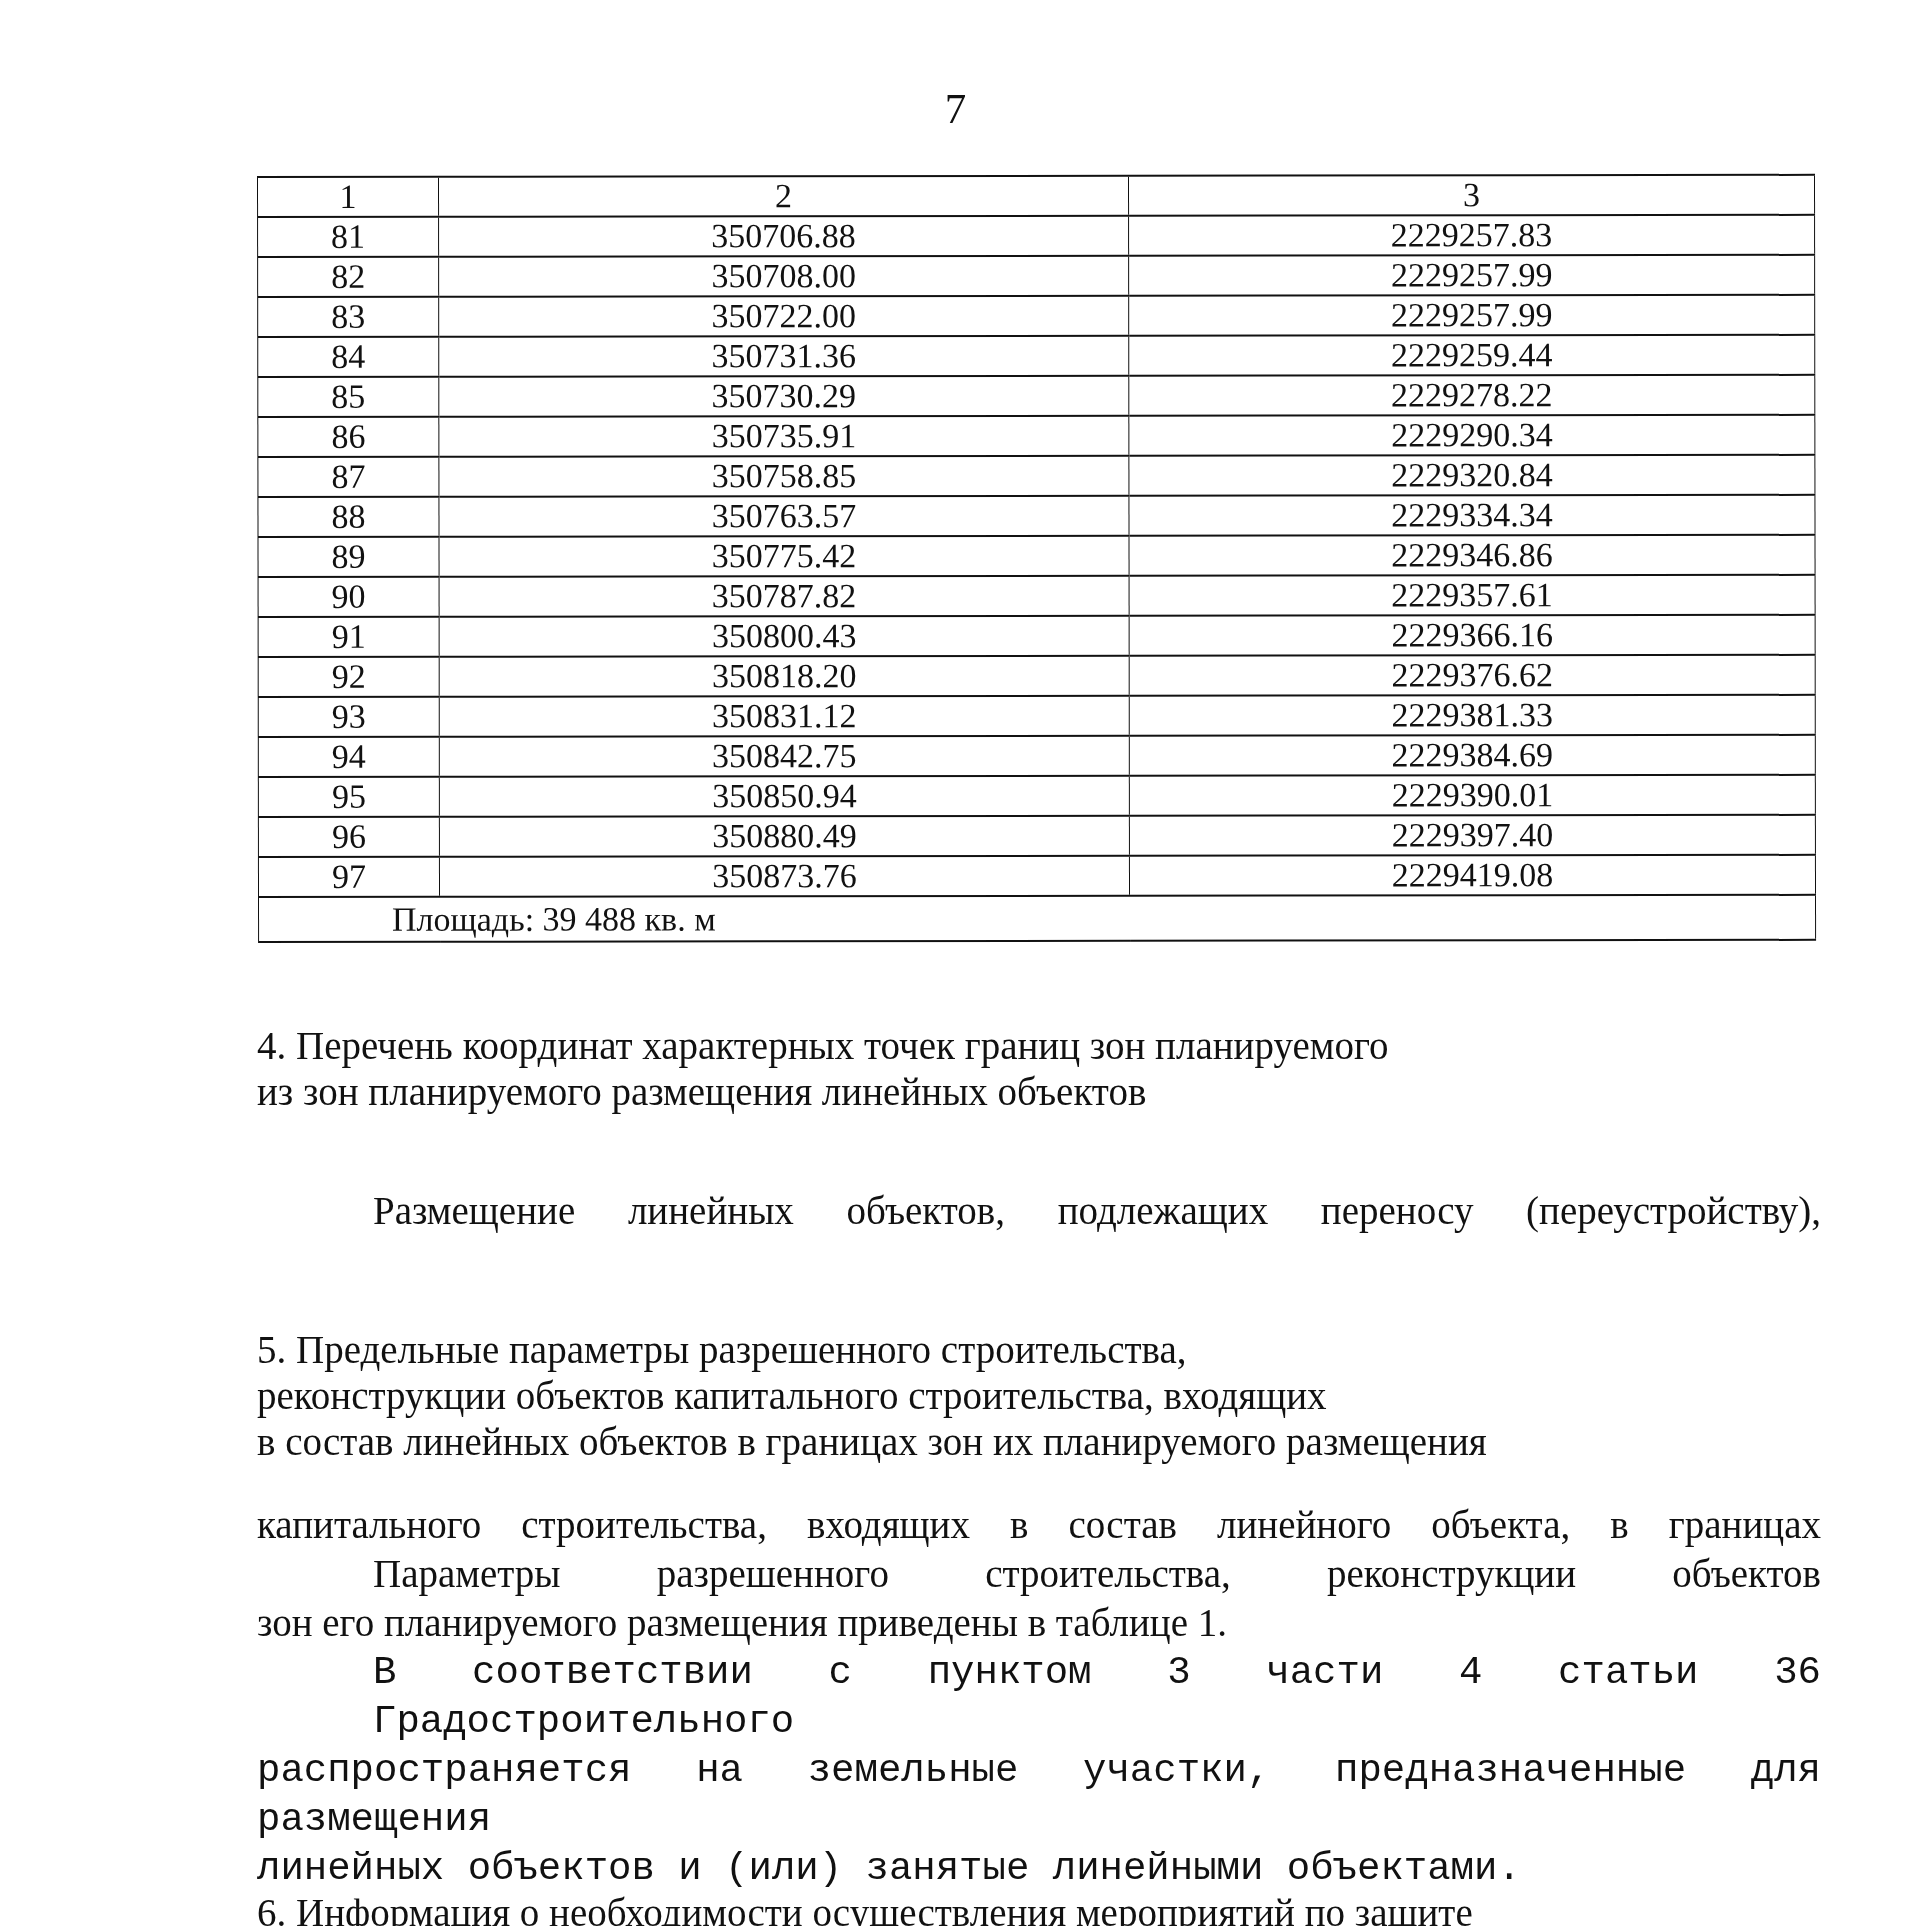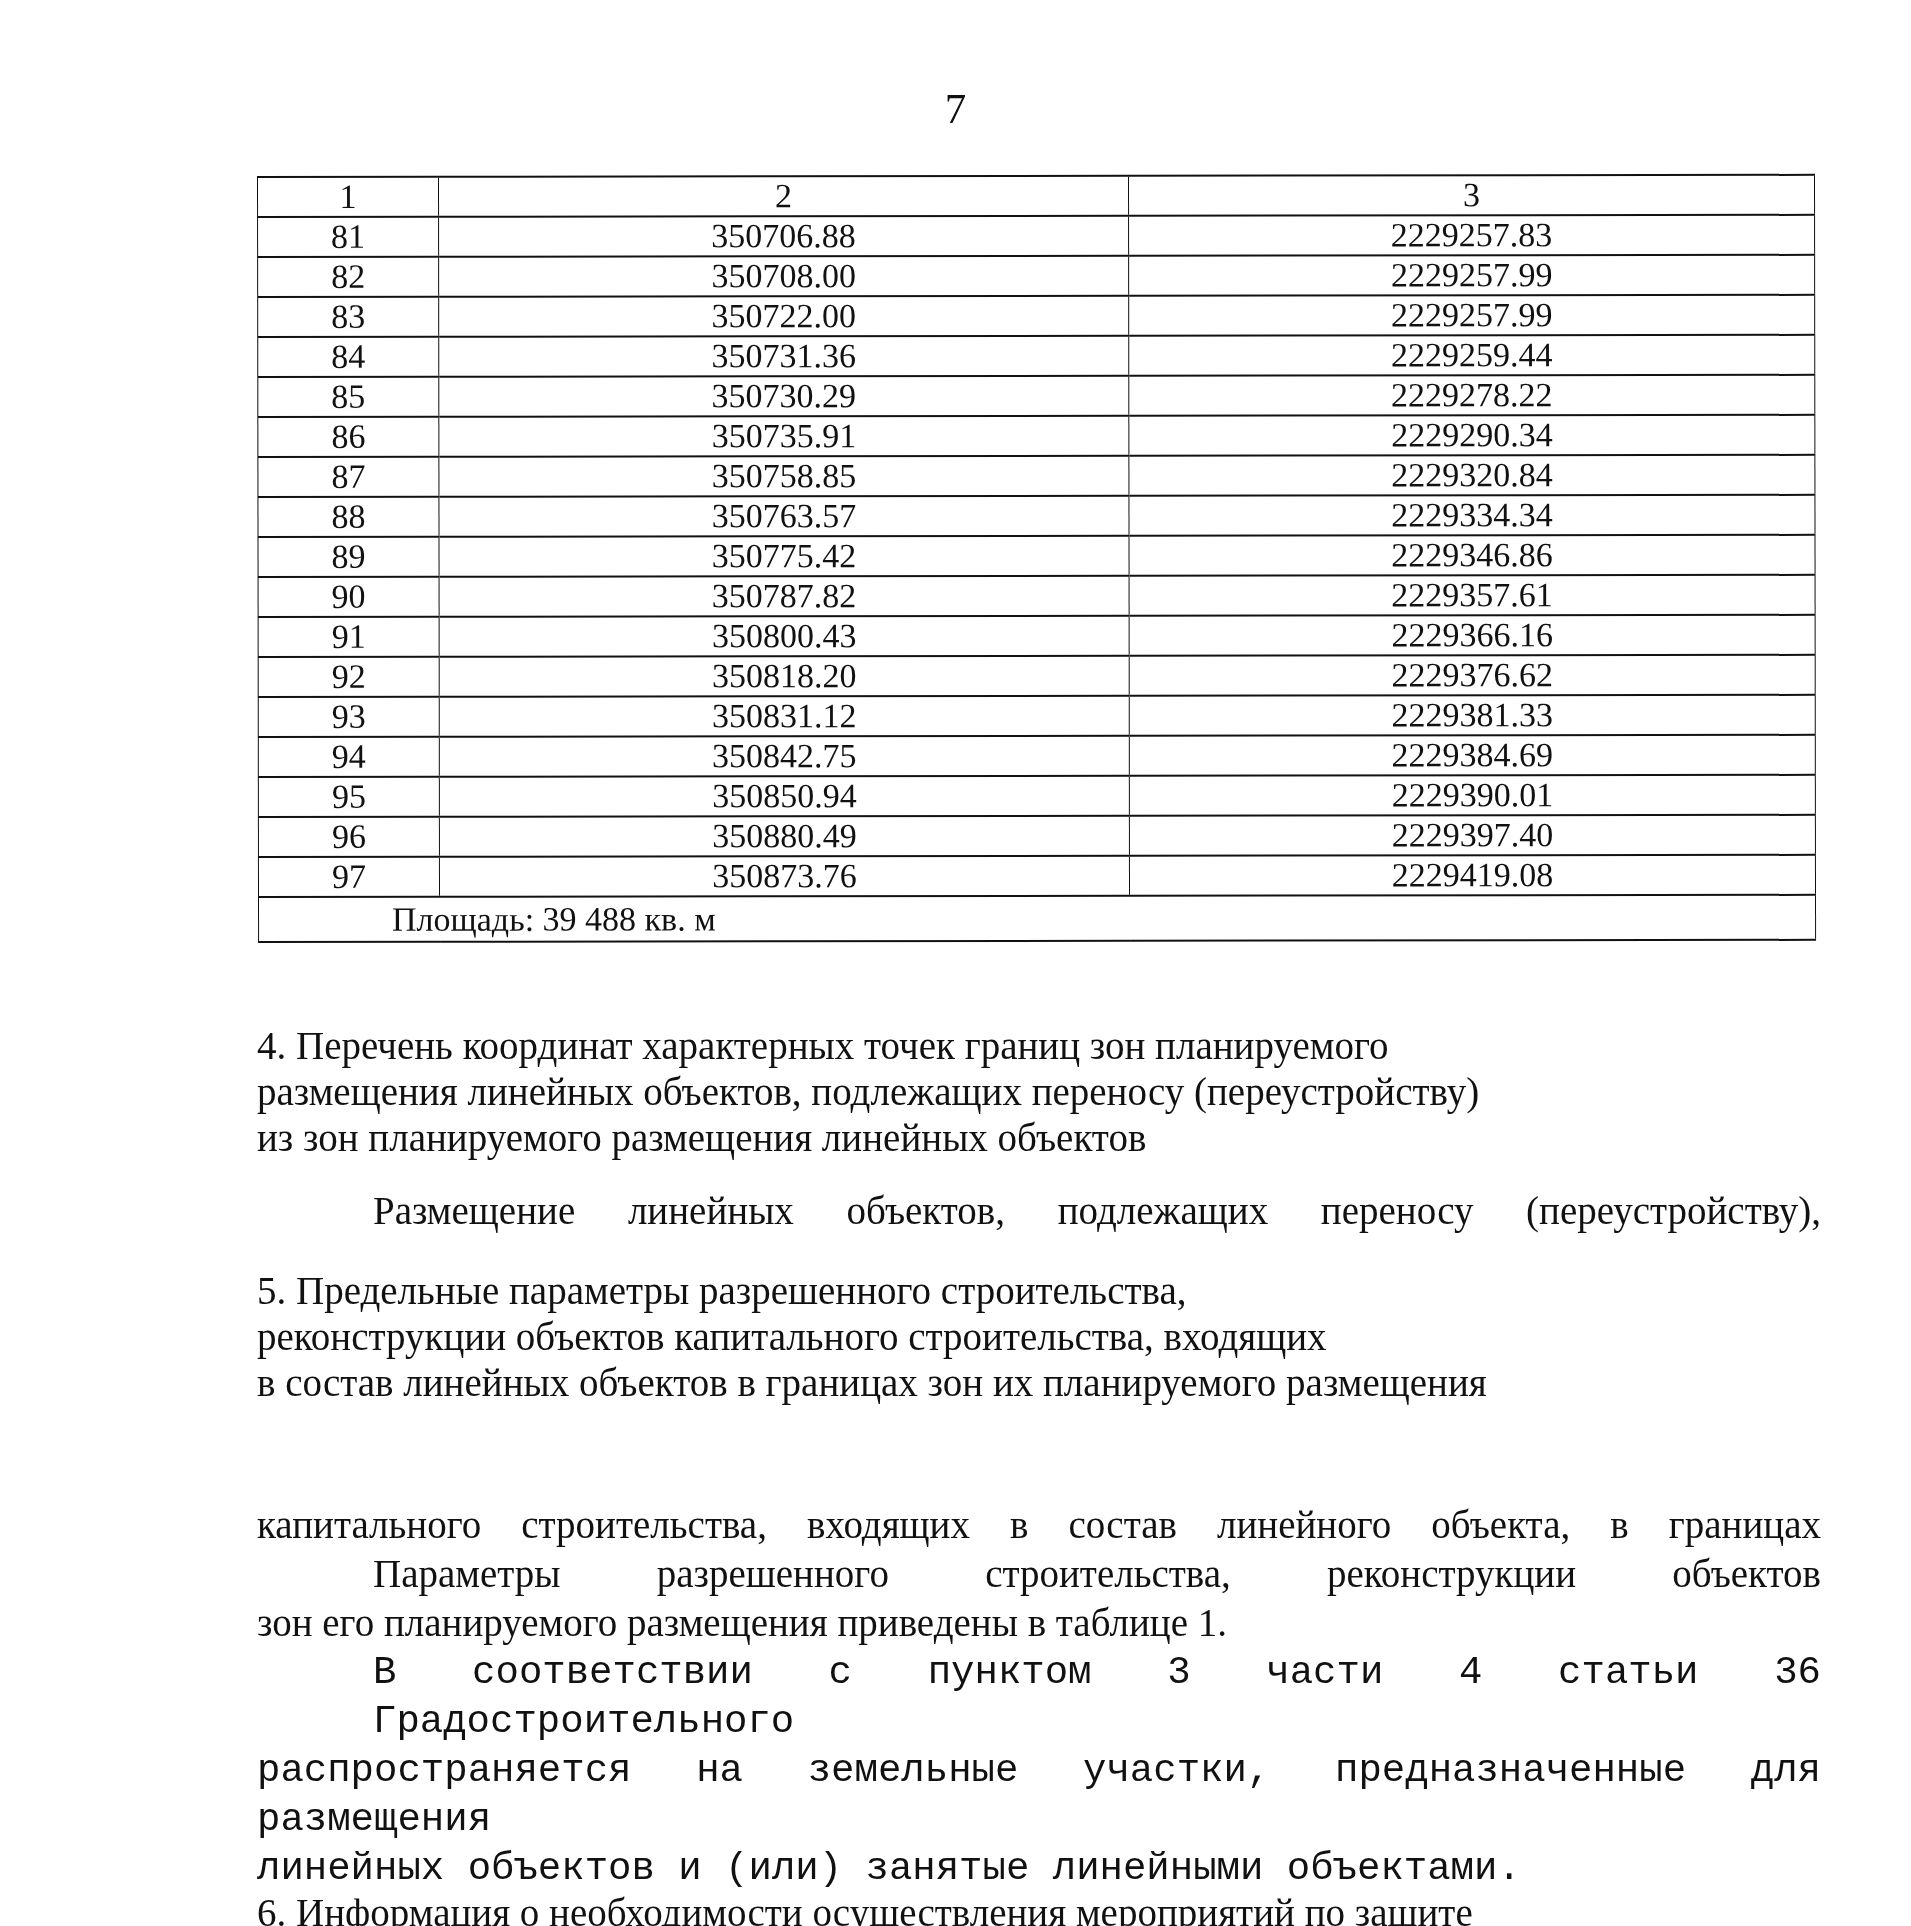--- a/index.html
+++ b/index.html
@@ -145,29 +145,28 @@
     </tbody>
   <tfoot>
     <tr>
       <td colspan="3" class="area">Площадь: 39 488 кв. м</td>
     </tr>
   </tfoot>
 </table>
 
 <div class="heading" style="top:1023px;">
   <div>4. Перечень координат характерных точек границ зон планируемого</div>
-  <div>размещения линейных объектов, подлежащих переносу (переустройству)</div>
   <div>из зон планируемого размещения линейных объектов</div>
 </div>
 
 <div class="para" style="top:1186px;">
   <span class="line first">Размещение линейных объектов, подлежащих переносу (переустройству),</span>
 </div>
 
-<div class="heading" style="top:1268px;">
+<div class="heading" style="top:1327px;">
   <div>5. Предельные параметры разрешенного строительства,</div>
   <div>реконструкции объектов капитального строительства, входящих</div>
   <div>в состав линейных объектов в границах зон их планируемого размещения</div>
 </div>
 
 <div class="para" style="top:1500px;">
   <span class="line">капитального строительства, входящих в состав линейного объекта, в границах</span>
   <span class="line first">Параметры разрешенного строительства, реконструкции объектов</span>
   <span class="line last">зон его планируемого размещения приведены в таблице 1.</span>
 </div>

